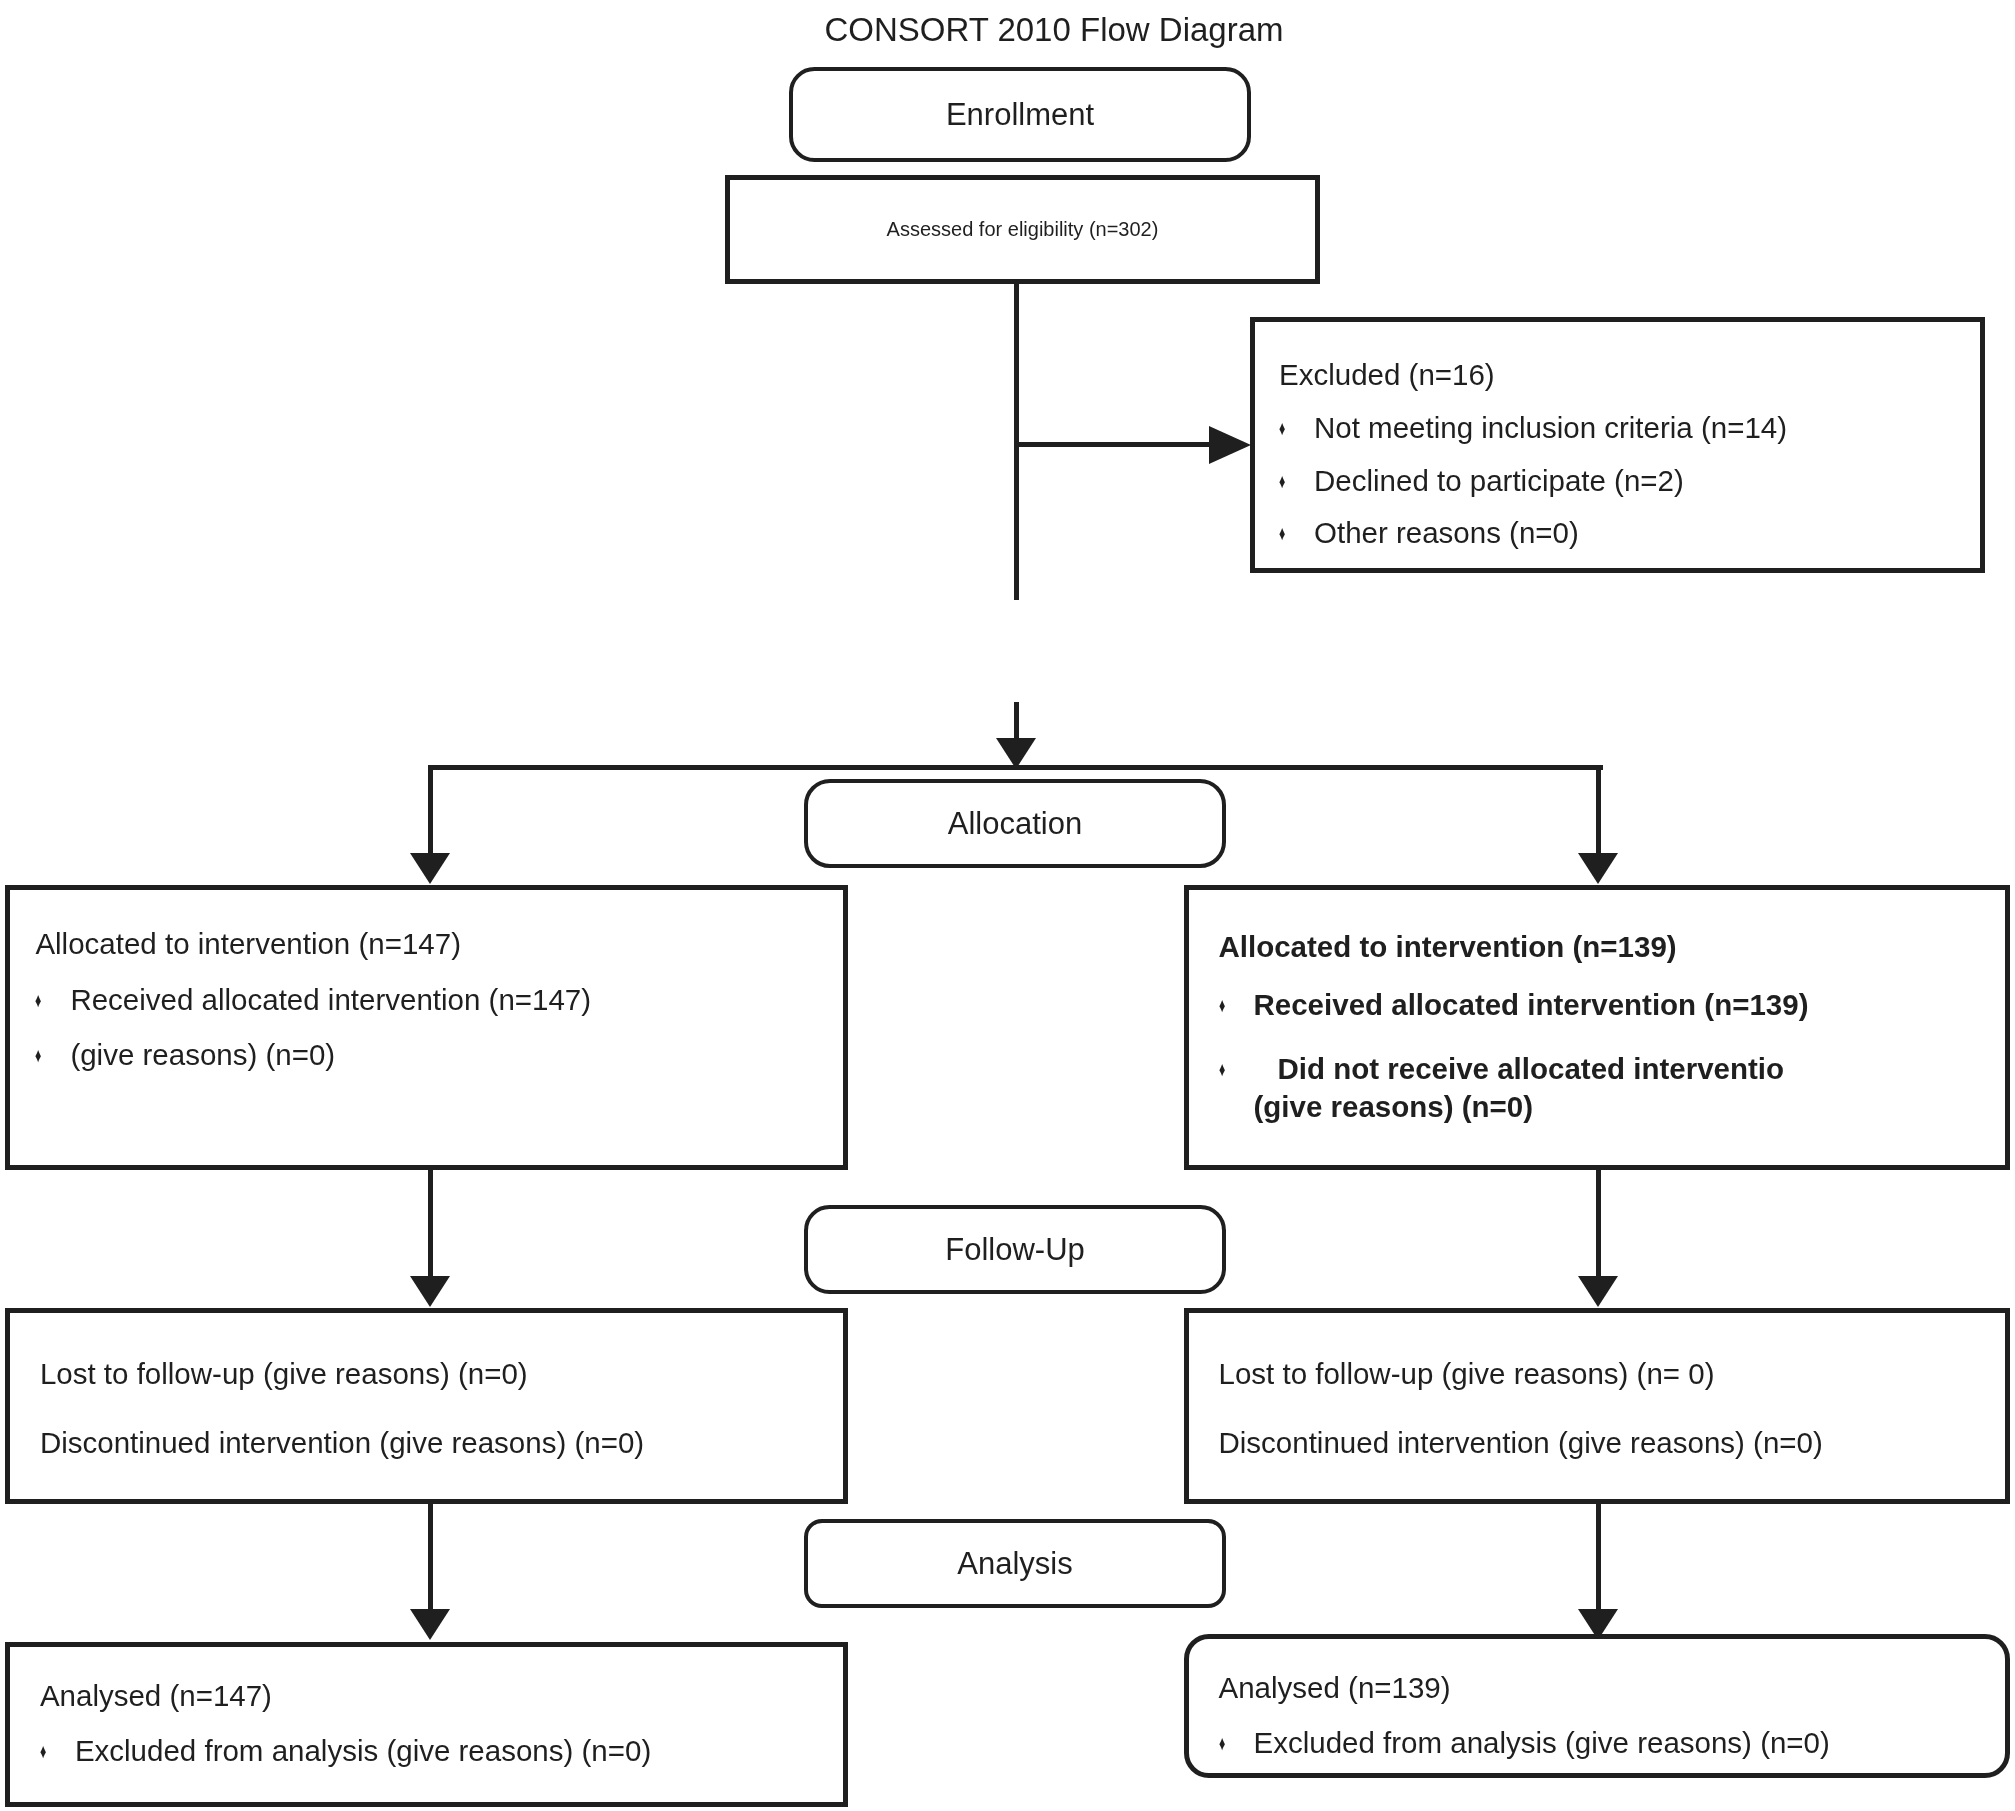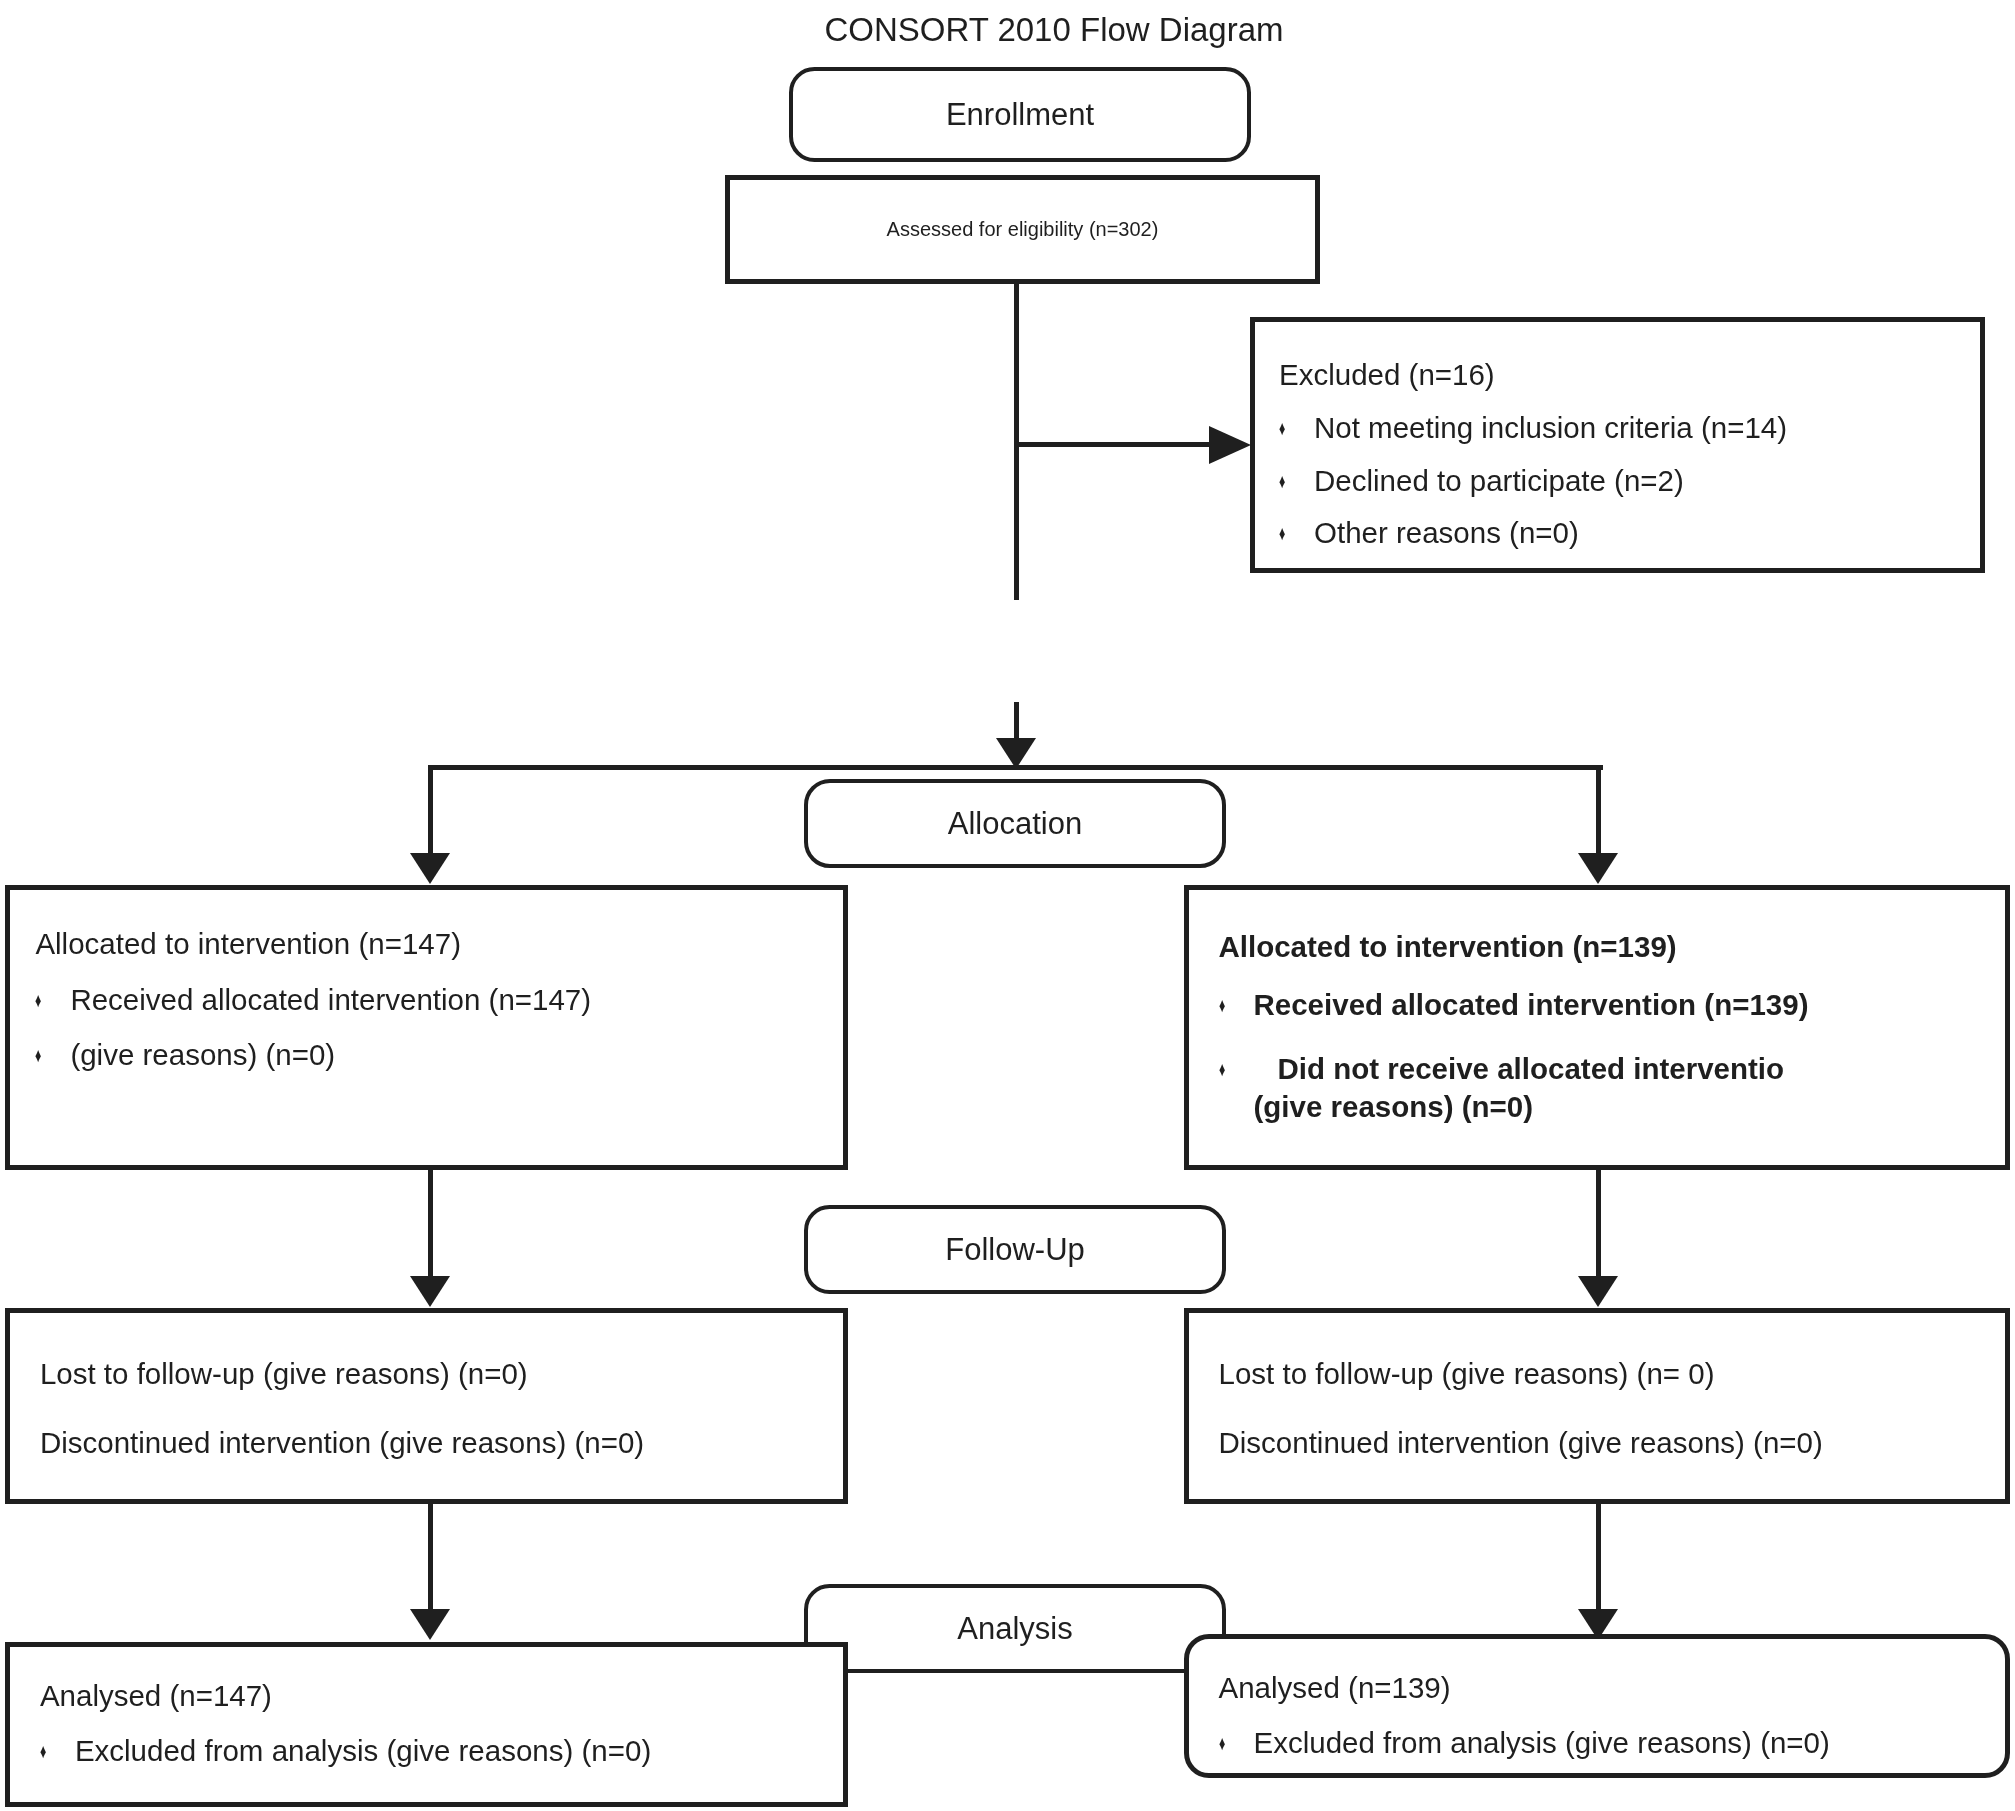--- a/index.html
+++ b/index.html
@@ -175,21 +175,21 @@
       <div>Lost to follow-up (give reasons) (n= 0)</div>
       <div style="margin-top:31px;">Discontinued intervention (give reasons) (n=0)</div>
     </div>
   </div>
 
   <div class="vline" style="left:428px; top:1504px; height:106px;"></div>
   <div class="head-down" style="left:410px; top:1609px;"></div>
   <div class="vline" style="left:1596px; top:1504px; height:106px;"></div>
   <div class="head-down" style="left:1578px; top:1609px;"></div>
 
-  <div class="stage" style="left:804px; top:1584px; width:422px; height:89px;">
+  <div class="stage" style="left:804px; top:1519px; width:422px; height:89px;border-radius:18px;">
     <span>Analysis</span>
   </div>
 
   <div class="box" style="left:5.4px; top:1642px; width:843px; height:165px;">
     <div class="content" style="padding:29.5px 19px 0 29.5px;">
       <div>Analysed (n=147)</div>
       <div class="bullet" style="margin-top:17.5px;">
         <span class="d">♦</span>
         <span>Excluded from analysis (give reasons) (n=0)</span>
       </div>

